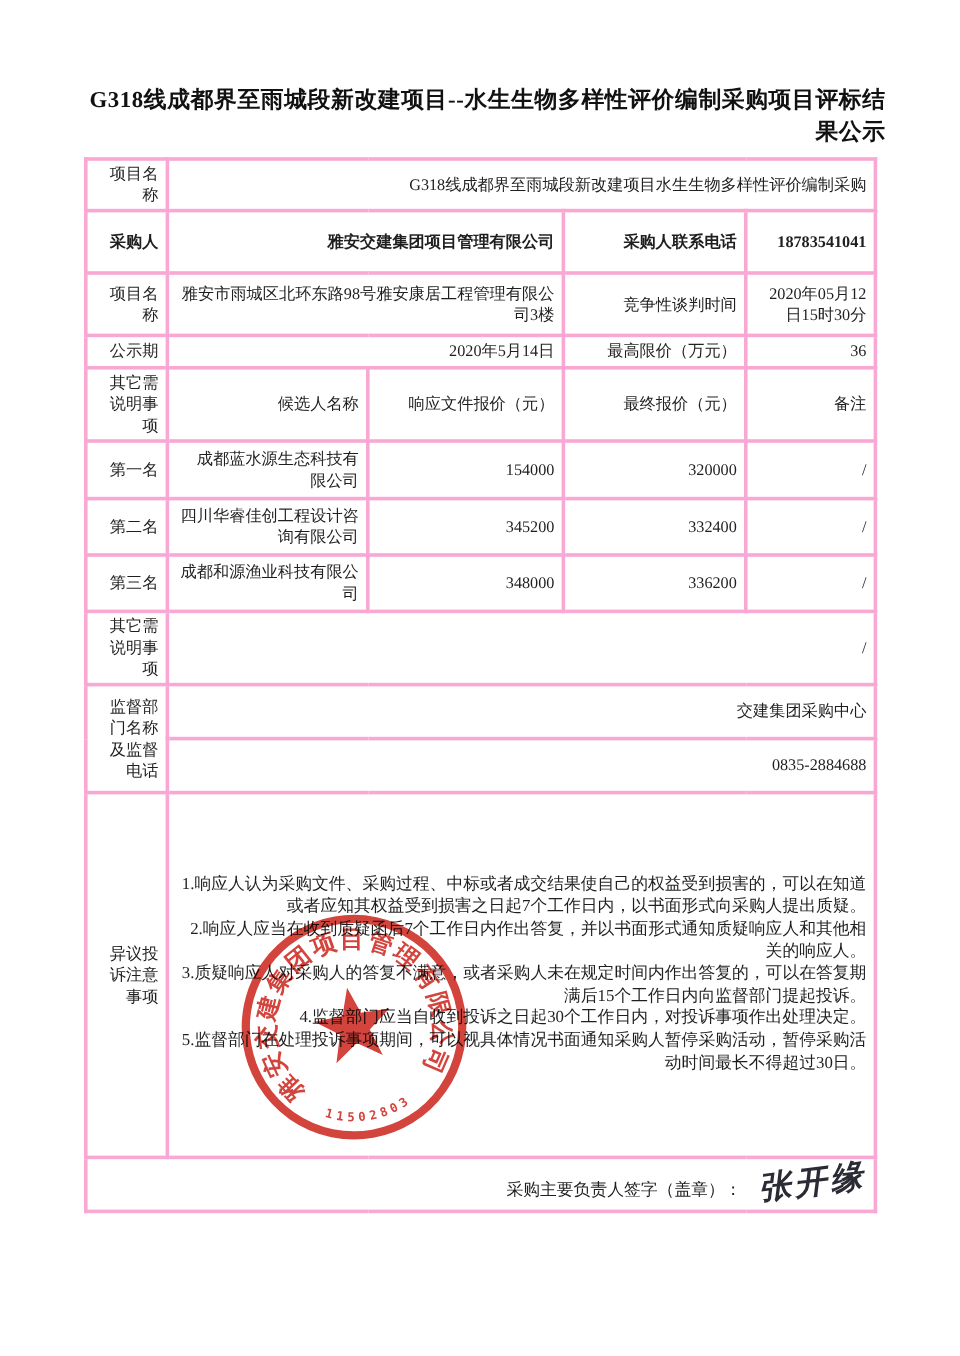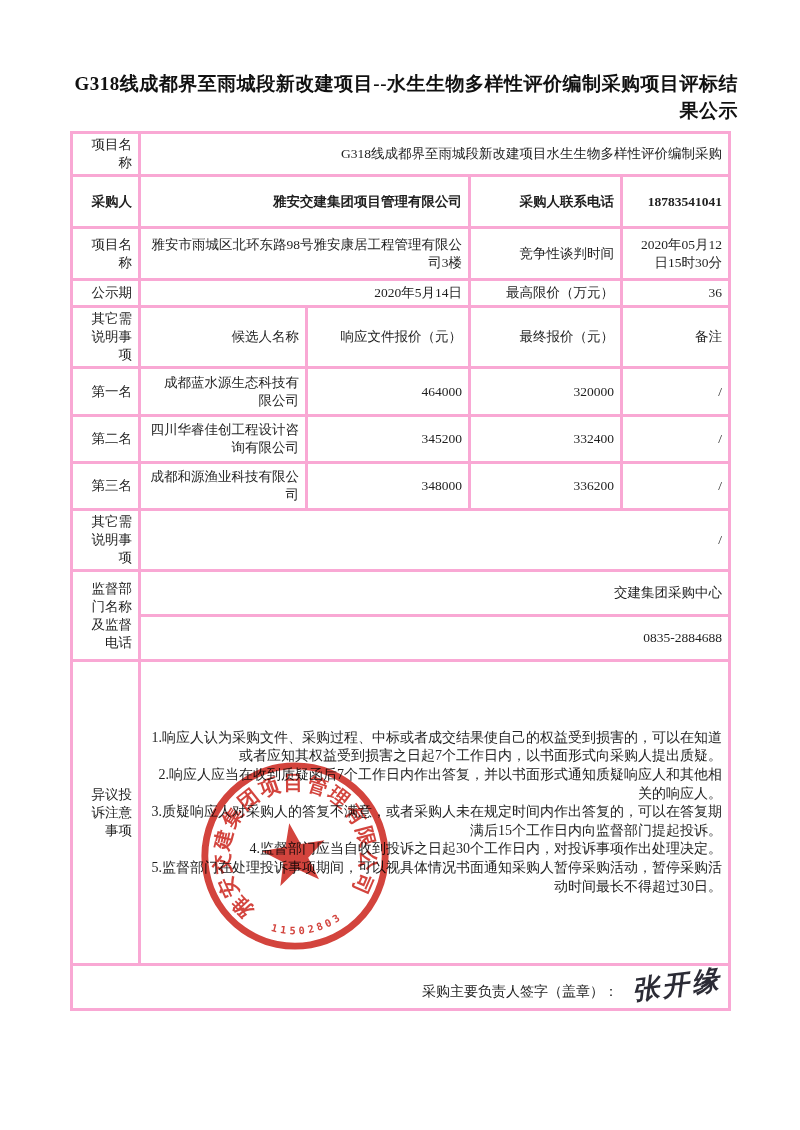--- a/index.html
+++ b/index.html
@@ -122,21 +122,21 @@
       <td class="c-label">其它需说明事项</td>
       <td class="center">候选人名称</td>
       <td class="center">响应文件报价（元）</td>
       <td class="center">最终报价（元）</td>
       <td class="center">备注</td>
     </tr>
 
     <tr class="r6">
       <td class="c-label">第一名</td>
       <td class="name-cell"> 成都蓝水源生态科技有限公司</td>
-      <td class="center">464000</td>
+      <td class="center">154000</td>
       <td class="center">320000</td>
       <td class="center">/</td>
     </tr>
 
     <tr class="r7">
       <td class="c-label">第二名</td>
       <td class="name-cell">四川华睿佳创工程设计咨询有限公司</td>
       <td class="center">345200</td>
       <td class="center">332400</td>
       <td class="center">/</td>

